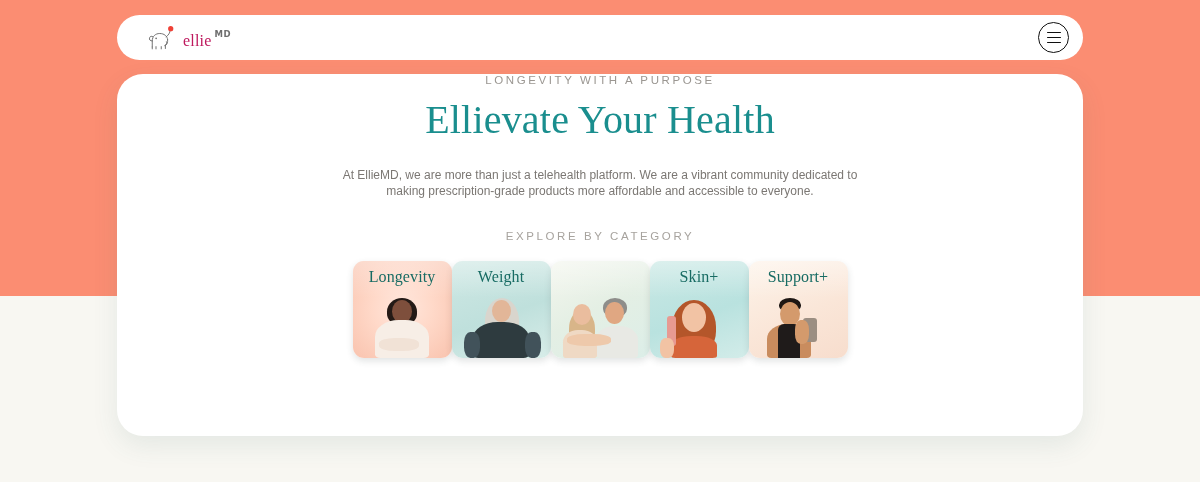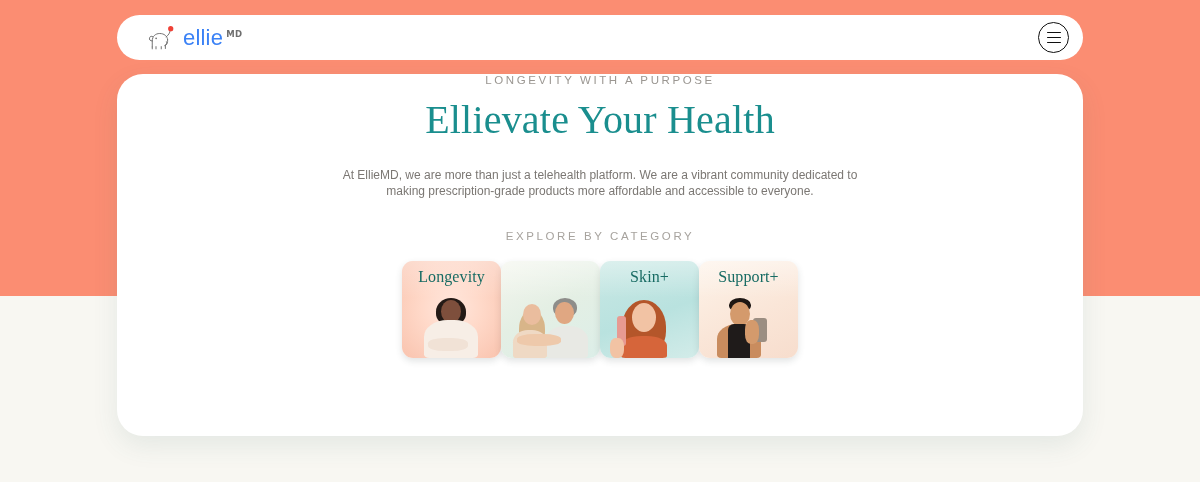--- a/index.html
+++ b/index.html
@@ -29,22 +29,22 @@
     background: #ffffff;
     border-radius: 23px;
     display: flex; align-items: center;
     justify-content: space-between;
     padding: 0 14px 0 30px;
     z-index: 6;
   }
   .brand { display: flex; align-items: flex-end; gap: 6px; }
   .brand-mark { width: 30px; height: 26px; display: block; }
   .brand-word {
-    font-family: Liberation Sans, sans-serif;
-    font-size: 22px; color: #3b82f6; letter-spacing: .2px;
+    font-family: Liberation Serif, serif;
+    font-size: 16px; color: #be185d; letter-spacing: .2px;
     line-height: 1; position: relative; top: -2px;
   }
   .brand-sup {
     font-family: "DejaVu Sans", sans-serif;
     font-size: 8.5px; color: #6e6e6e; letter-spacing: .4px;
     position: relative; top: -12px; left: -3px; font-weight: 600;
   }
   .menu-btn {
     width: 31px; height: 31px; border-radius: 50%;
     border: 1.6px solid #101010;
@@ -187,20 +187,32 @@
       <div class="subj">
         <div class="hair" style="width:30px;height:27px;left:34px;bottom:33px;background:#241a16;"></div>
         <div class="head" style="width:20px;height:23px;left:39px;bottom:35px;background:#7e4f3c;"></div>
         <div class="body" style="width:54px;height:38px;left:22px;bottom:0;background:#f7eee6;"></div>
         <div class="arm" style="width:40px;height:13px;left:26px;bottom:7px;background:#f1e2d6;"></div>
       </div>
       <div class="grad-fade"></div>
       <span class="label">Longevity</span>
     </div>
 
+    <div class="card c-weight">
+      <div class="bg"></div>
+      <div class="subj">
+        <div class="hair" style="width:34px;height:46px;left:33px;bottom:14px;background:#d9d5cd;"></div>
+        <div class="head" style="width:19px;height:22px;left:40px;bottom:36px;background:#e2b698;"></div>
+        <div class="body" style="width:56px;height:36px;left:21px;bottom:0;background:#2e3b3f;"></div>
+        <div class="arm" style="width:16px;height:26px;left:12px;bottom:0;background:#41525a;"></div>
+        <div class="arm" style="width:16px;height:26px;right:10px;bottom:0;background:#41525a;"></div>
+      </div>
+      <div class="grad-fade"></div>
+      <span class="label">Weight</span>
+    </div>
 
     <div class="card c-sex">
       <div class="bg"></div>
       <div class="subj">
         <div class="hair" style="width:26px;height:38px;left:18px;bottom:10px;background:#d8b589;"></div>
         <div class="head" style="width:18px;height:21px;left:22px;bottom:33px;background:#eabd9e;"></div>
         <div class="hair" style="width:24px;height:19px;left:52px;bottom:41px;background:#8e8d8a;"></div>
         <div class="head" style="width:19px;height:22px;left:54px;bottom:34px;background:#e0a782;"></div>
         <div class="body" style="width:42px;height:32px;left:45px;bottom:0;background:#e8e9e4;"></div>
         <div class="body" style="width:34px;height:28px;left:12px;bottom:0;background:#efd9c4;"></div>

